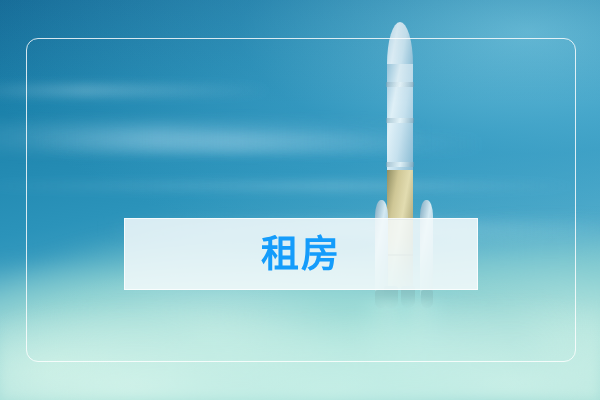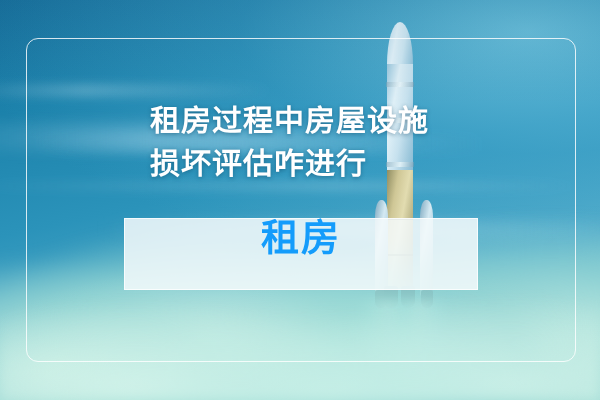--- a/index.html
+++ b/index.html
@@ -243,21 +243,21 @@
 
   .tag-bar {
     position: absolute;
     left: 124px;
     top: 218px;
     width: 354px;
     height: 72px;
     background: rgba(244,250,252,0.86);
     border: 1px solid rgba(255,255,255,0.75);
     display: flex;
-    align-items: flex-start;
+    align-items: center;
     justify-content: center;
     box-sizing: border-box;
   }
   .tag-text {
     color: #149cfb;
     font-size: 38px;
     font-weight: bold;
     letter-spacing: 2px;
     line-height: 1;
   }
@@ -292,23 +292,19 @@
 
     <div class="smoke"></div>
     <div class="smoke-2"></div>
     <div class="photo-haze"></div>
   </div>
 
   <div class="frame"></div>
 
   <div class="content">
 
-    <div class="title">
-      <span class="title-line">租房过程中房屋设施</span>
-      <span class="title-line">损坏评估咋进行</span>
-    </div>
 
     <div class="tag-bar">
       <span class="tag-text">租房</span>
     </div>
 
   </div>
 </div>
 
 </body></html>

